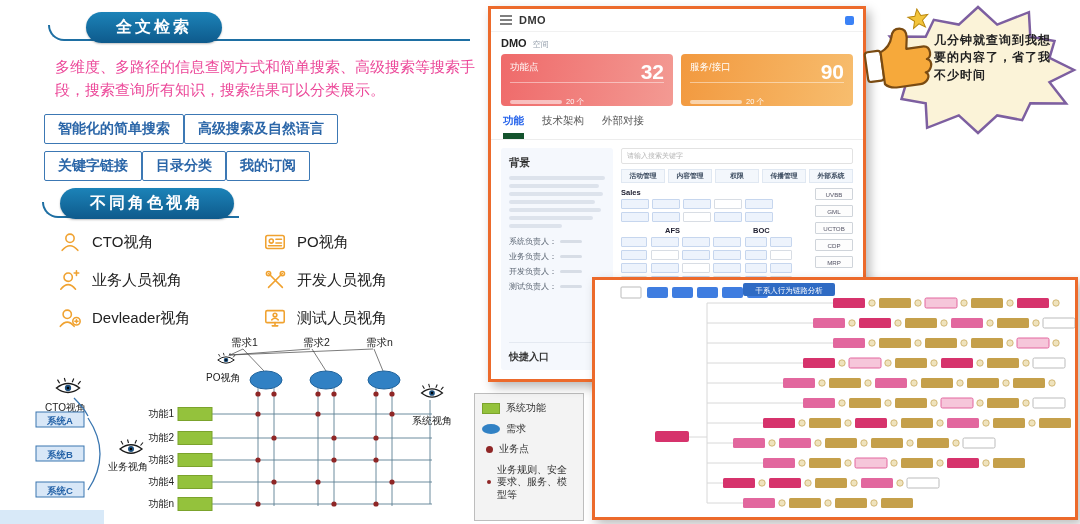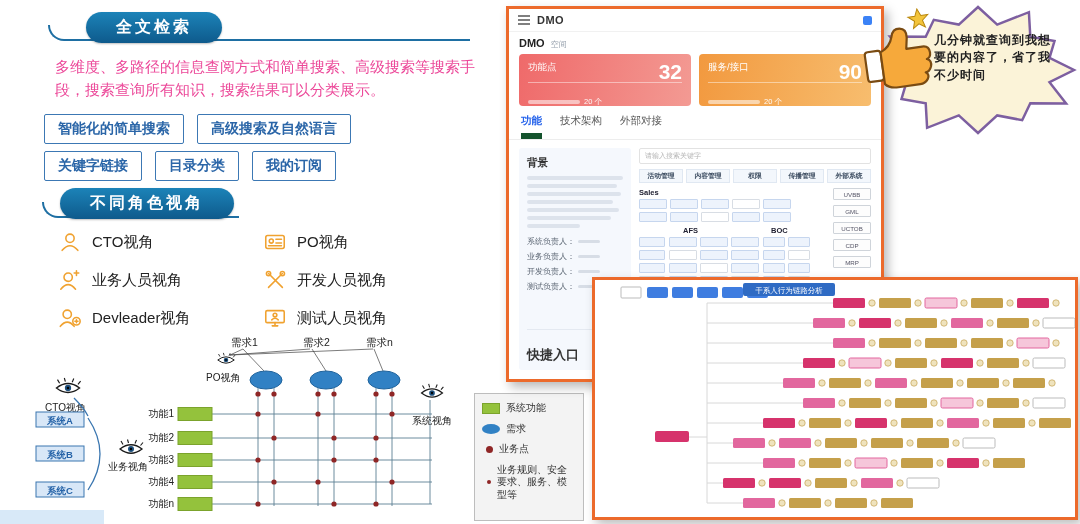--- a/index.html
+++ b/index.html
@@ -11,21 +11,21 @@
     border-bottom-left-radius:18px;height:14px;z-index:0;}
   #swoosh1{left:48px;top:25px;width:420px;}
   #swoosh2{left:42px;top:202px;width:195px;}
   .badge{position:absolute;background:linear-gradient(180deg,#1c83b8,#0e5a8c);color:#fff;
     font-size:16px;font-weight:bold;letter-spacing:3px;padding:5px 30px;border-radius:19px;
     z-index:1;box-shadow:0 1px 2px rgba(0,0,0,.25);}
   #badge-fulltext{left:86px;top:12px;}
   #badge-roles{left:60px;top:188px;}
   #intro{position:absolute;left:55px;top:56px;width:428px;font-size:15px;color:#ec4899;
     line-height:1.5;font-weight:500;}
-  .tag-row{position:absolute;left:44px;display:flex;gap:13px;border-radius:9px;}
+  .tag-row{position:absolute;left:44px;display:flex;border-radius:9px;}
   #tags-row1{top:114px;}
   #tags-row2{top:151px;}
   .tag{border:1px solid #3c78b4;color:#2b66a8;font-weight:bold;font-size:14px;
     padding:5px 13px;background:#fff;border-radius:2px;white-space:nowrap;}
   #roles-grid{position:absolute;left:58px;top:230px;width:430px;display:grid;
     grid-template-columns:205px 1fr;row-gap:14px;z-index:1;}
   .role-item{display:flex;align-items:center;gap:10px;font-size:15px;color:#222;}
   .role-item svg{flex:0 0 auto;}
 
   
@@ -34,21 +34,21 @@
     background:#f3f3f3;border:1px solid #bdbdbd;padding:8px 7px;z-index:1;
     display:flex;flex-direction:column;gap:8px;box-sizing:border-box;}
   .legend-row{display:flex;align-items:center;gap:6px;font-size:10px;color:#333;line-height:1.25;}
   .sw-green{width:16px;height:9px;background:#94c23c;border:1px solid #7ba32c;flex:0 0 auto;}
   .sw-ellipse{width:18px;height:10px;background:#3181c4;border-radius:50%;flex:0 0 auto;}
   .sw-dot{width:7px;height:7px;background:#8f2626;border-radius:50%;flex:0 0 auto;margin-left:4px;}
   .sw-tinydot{width:4px;height:4px;background:#8f2626;border-radius:50%;flex:0 0 auto;margin-left:5px;}
   #footer-strip{position:absolute;left:0;top:510px;width:104px;height:14px;background:#d8e9f8;z-index:0;}
 
   
-  #app-window{position:absolute;left:506px;top:6px;width:372px;height:370px;background:#fff;
+  #app-window{position:absolute;left:488px;top:6px;width:372px;height:370px;background:#fff;
     border:3px solid #ec6a2b;z-index:2;box-shadow:4px 5px 10px rgba(0,0,0,.28);box-sizing:content-box;}
   .app-topbar{height:22px;border-bottom:1px solid #f1f1f1;display:flex;align-items:center;gap:7px;padding:0 9px;}
   .app-title{font-size:11px;font-weight:bold;color:#333;letter-spacing:.5px;}
   .topbar-avatar{margin-left:auto;width:9px;height:9px;background:#3b82f6;border-radius:2px;}
   .app-subrow{display:flex;align-items:baseline;gap:6px;padding:5px 10px 3px;}
   .space-name{font-size:11px;font-weight:bold;color:#222;}
   .space-tag{font-size:8px;color:#98a2ae;}
   .cards{display:flex;gap:8px;padding:1px 10px 4px;}
   .stat-card{flex:1;height:52px;border-radius:4px;color:#fff;padding:7px 9px 5px;
     display:flex;flex-direction:column;box-sizing:border-box;}
@@ -64,21 +64,21 @@
   .tab{font-size:10.5px;color:#555;padding-bottom:5px;}
   .tab.active{color:#2563eb;border-bottom:6px solid #14532d;font-weight:bold;}
   .app-body{display:flex;gap:8px;padding:8px 10px;height:238px;box-sizing:border-box;}
   .side-panel{width:112px;background:#f5f8fd;border-radius:3px;padding:8px 8px 6px;
     display:flex;flex-direction:column;box-sizing:border-box;}
   .panel-title{font-size:10.5px;font-weight:bold;color:#333;margin-bottom:6px;}
   .sk-bar{height:3.5px;background:#dde3ec;border-radius:2px;margin-bottom:4.5px;}
   .owner-line{display:flex;align-items:center;gap:3px;margin-top:4px;color:#5a6472;font-size:8px;}
   .owner-bar{width:22px;height:3.5px;background:#d7dde6;border-radius:2px;}
   .panel-spacer{flex:1;}
-  .quick-entry{border-top:1px solid #e4e9f1;padding-top:16px;font-size:13px;font-weight:bold;color:#333;}
+  .quick-entry{border-top:1px solid #e4e9f1;padding-top:7px;font-size:10px;font-weight:bold;color:#333;}
   .org-panel{flex:1;display:flex;flex-direction:column;min-width:0;}
   .org-search{height:14px;border:1px solid #e2e2e2;border-radius:2px;display:flex;align-items:center;
     padding:0 5px;font-size:7px;color:#b5b5b5;margin-bottom:5px;}
   .org-headers{display:flex;gap:3px;margin-bottom:5px;}
   .org-header-cell{flex:1;height:12px;line-height:12px;text-align:center;font-size:6.8px;font-weight:bold;
     color:#3c4c60;background:#f3f7fc;border:1px solid #e0e8f2;white-space:nowrap;overflow:hidden;}
   .org-area{position:relative;flex:1;}
   .org-sec{position:absolute;font-size:7.5px;font-weight:bold;color:#223;}
   .org-box{position:absolute;background:#edf3fc;border:1px solid #c6d6ee;border-radius:1px;box-sizing:border-box;}
   .org-box.alt{background:#fff;border-color:#d8dde4;}

